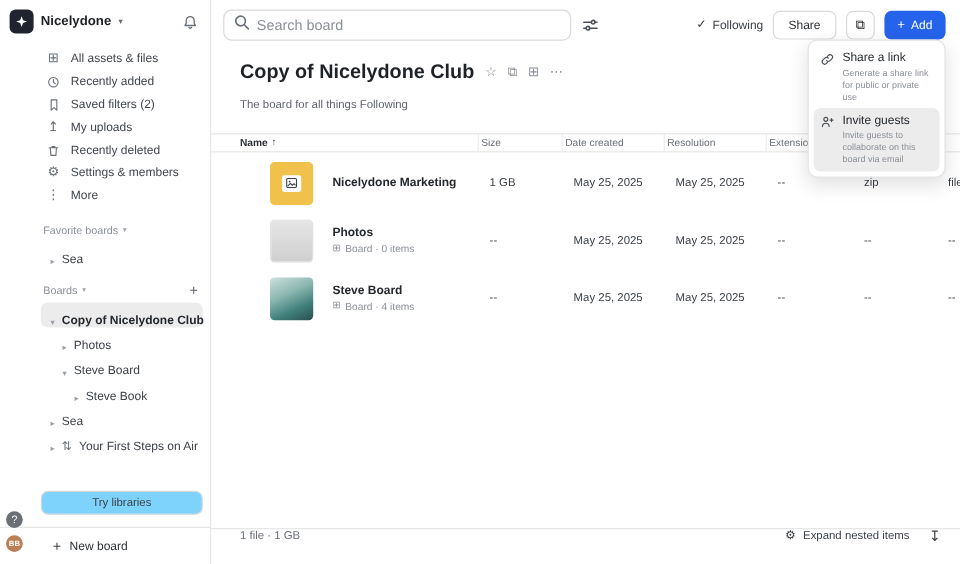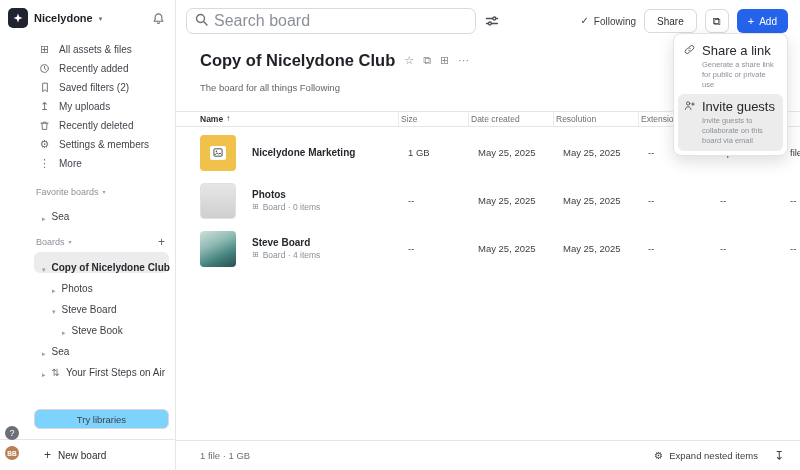--- a/index.html
+++ b/index.html
@@ -52,21 +52,21 @@
   .avatar-fab { position:absolute; left:3px; top:444px; width:18px; height:18px; border-radius:50%;
     background:#b98055; border:2px solid #fff; color:#fff; font-size:6.5px; font-weight:700;
     display:flex; align-items:center; justify-content:center; cursor:pointer; z-index:5; }
 
   
   .main { flex:1; min-width:0; display:flex; flex-direction:column; position:relative; }
   .topbar { display:flex; align-items:center; gap:9px; padding:8px 12px 8px 10px; }
   .search { flex:0 0 290px; height:26px; border:1px solid #d9d9de; border-radius:7px;
     display:flex; align-items:center; gap:6px; padding:0 8px; background:#fff; }
   .search svg { color:#6a7077; flex:0 0 auto; }
-  .search input { border:0; outline:0; flex:1; font-size:16px; color:#333;
+  .search input { border:0; outline:0; flex:1; font-size:12px; color:#333;
     font-family:inherit; background:transparent; }
   .search input::placeholder { color:#8b9098; }
   .sliders { color:#4a4f55; display:flex; cursor:pointer; }
   .tb-right { margin-left:auto; display:flex; align-items:center; gap:8px; }
   .following { font-size:10px; color:#3c4147; display:flex; align-items:center; gap:5px; cursor:pointer; }
   .chk { font-size:10px; color:#3c4147; }
   .btn { font-family:inherit; cursor:pointer; }
   .btn-share { height:24px; padding:0 12px; border:1px solid #d9d9de; border-radius:6px;
     background:#fff; font-size:10px; color:#2b2f33; }
   .btn-copy { width:24px; height:24px; border:1px solid #d9d9de; border-radius:6px;
@@ -86,48 +86,48 @@
     padding-left:24px; }
   .thead { height:16px; align-items:center; border-top:1px solid #e6e6e6;
     border-bottom:1px solid #e6e6e6; }
   .hc { font-size:8.5px; color:#6a7077; padding-left:2px; border-left:1px solid #ebebee;
     height:100%; display:flex; align-items:center; gap:3px; cursor:pointer; white-space:nowrap; overflow:hidden; }
   .hc.first { padding-left:0; border-left:0; color:#2b2f33; font-weight:700; }
   .sort-arrow { font-size:8px; color:#2b2f33; }
 
   .trow { height:45px; align-items:center; margin-top:3px; cursor:pointer; }
   .cell { font-size:9.5px; color:#3c4147; padding-left:10px; white-space:nowrap; overflow:hidden; }
-  .name-cell { padding-left:0; display:flex; align-items:center; gap:16px; }
+  .name-cell { padding-left:0; display:flex; align-items:center; gap:16px;margin-left:25px; }
   .thumb { width:36px; height:36px; border-radius:4px; flex:0 0 36px;
     display:flex; align-items:center; justify-content:center; }
   .thumb-yellow { background:#f0c14b; }
   .thumb-inner { width:16px; height:14px; background:#fff; border-radius:2px;
     display:flex; align-items:center; justify-content:center; color:#3b3f45; }
   .thumb-gray { background:linear-gradient(180deg,#e6e6e6,#cfcfcf); border:1px solid #e0e0e0; }
   .thumb-teal { background:linear-gradient(155deg,#cfe0dc 0%,#8db8b2 38%,#41807c 70%,#274f50 100%); }
   .nm { font-size:10px; font-weight:700; color:#24282d; }
   .sub { margin-top:2px; font-size:8.5px; color:#8b9098; display:flex; align-items:center; gap:4px; }
   .sub .bico { font-size:8px; color:#8b9098; }
 
-  .footer { border-top:1px solid #e6e6e6; height:30px; display:flex; align-items:center;
+  .footer { border-top:1px solid #e6e6e6; height:30px; display:flex; align-items:flex-start;
     padding:0 16px 0 24px; }
   .summary { font-size:9.5px; color:#6a7077; }
   .expand { margin-left:auto; display:flex; align-items:center; gap:6px;
     font-size:9.5px; color:#3c4147; cursor:pointer; }
   .gear-g { font-size:10px; color:#3c4147; }
   .dl { margin-left:16px; font-size:12px; color:#3c4147; cursor:pointer; }
 
   
   .menu { position:absolute; top:33px; right:12px; width:115px; background:#fff;
     border:1px solid #e3e3e6; border-radius:8px; box-shadow:0 6px 16px rgba(0,0,0,.13);
     padding:4px; z-index:20; }
   .mitem { display:flex; gap:6px; padding:5px 6px; border-radius:6px; align-items:flex-start; cursor:pointer; }
   .mitem.hl { background:#ececec; }
   .micon { color:#4a4f55; flex:0 0 12px; margin-top:1px; display:flex; }
-  .mtitle { font-size:13px; color:#24282d; }
+  .mtitle { font-size:10px; color:#24282d; }
   .mdesc { font-size:7.5px; color:#8b9098; line-height:1.3; margin-top:2px; }
 </style>
 </head>
 <body>
 
 <div class="app">
 
   <aside class="sidebar">
 
     <div class="ws-row">

